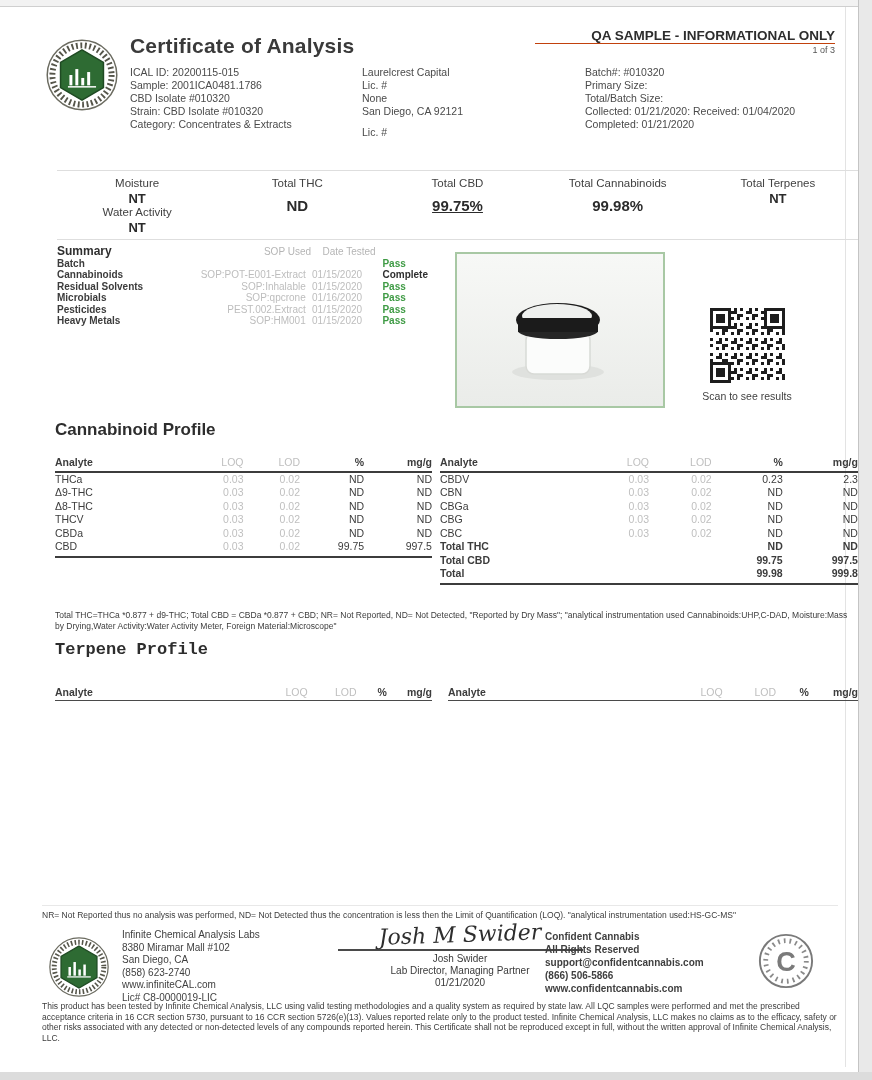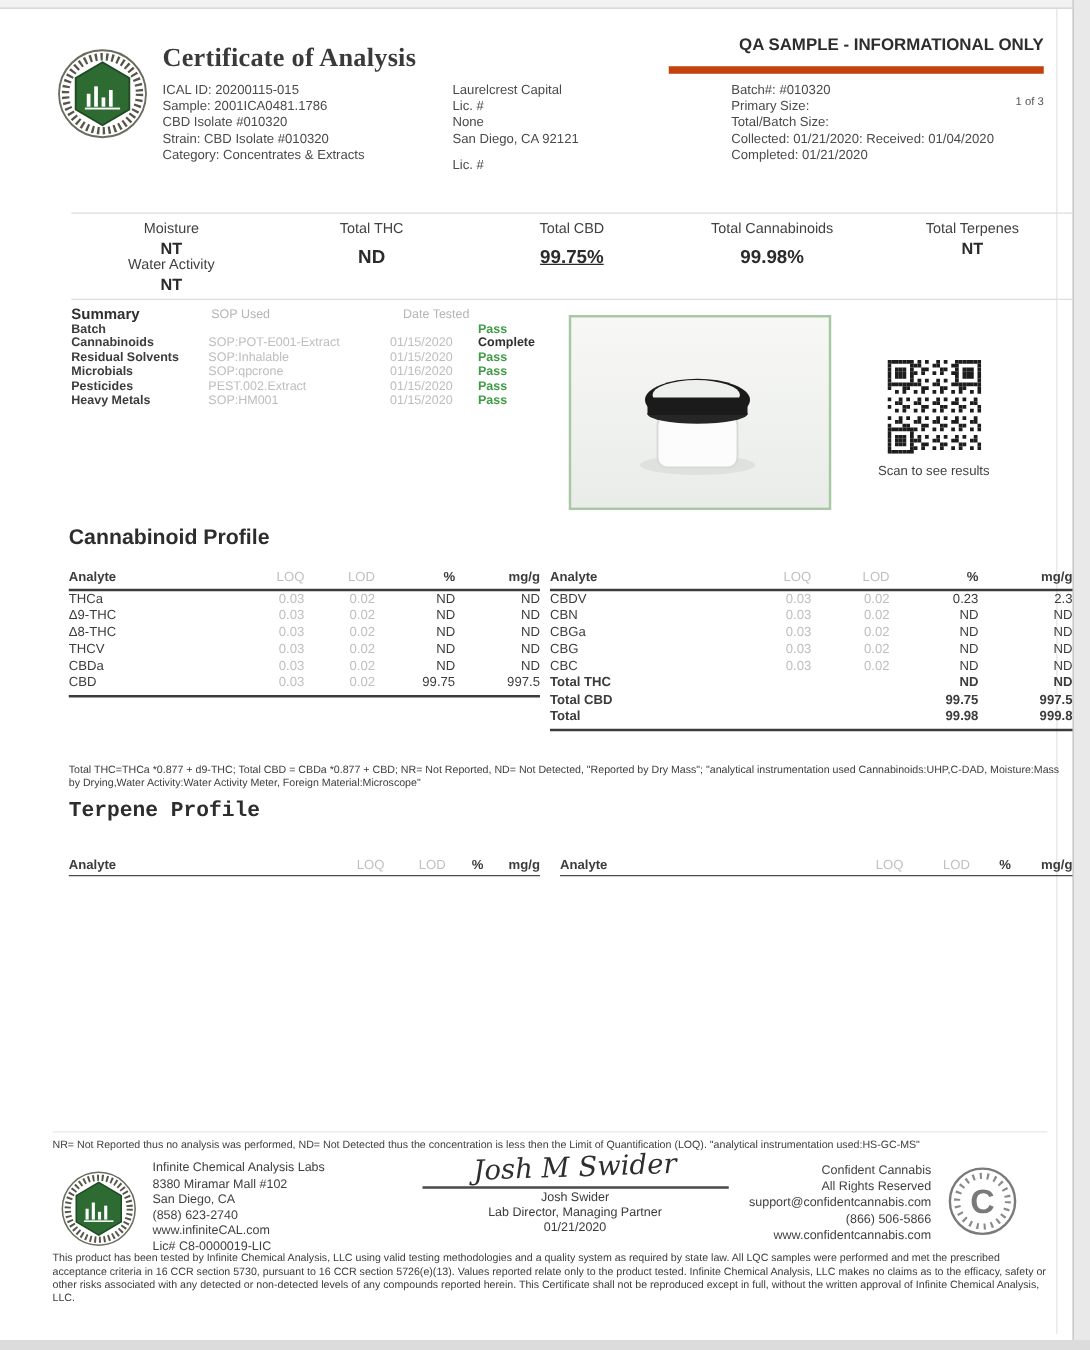--- a/index.html
+++ b/index.html
@@ -5,47 +5,47 @@
   html,body{margin:0;padding:0;background:#ffffff;}
   .page{position:relative;width:872px;height:1080px;background:#ffffff;overflow:hidden;
         font-family:"Liberation Sans",sans-serif;color:#3f3f3f;}
   .abs{position:absolute;}
   
   .edge-top{left:0;top:0;width:872px;height:6px;background:#f2f2f2;border-bottom:1px solid #cfcfcf;}
   .edge-right{right:0;top:0;width:13px;height:1080px;background:#e9e9e9;border-left:1px solid #c4c4c4;}
   .edge-right-inner{left:845px;top:7px;width:1px;height:1060px;background:#e3e3e3;}
   .edge-bottom{left:0;bottom:0;width:872px;height:8px;background:#dcdcdc;}
 
-  .title{font-size:21px;font-weight:700;color:#3a3a3a;letter-spacing:.2px;font-family:Liberation Serif, serif;}
+  .title{font-size:21px;font-weight:700;color:#3a3a3a;letter-spacing:.2px;}
   .infoblock{font-size:10.5px;line-height:13px;color:#4a4a4a;}
   .qa-banner{font-size:13.5px;font-weight:800;color:#2d2d2d;text-align:right;
-             border-bottom:6px solid #c2410c;padding-bottom:10px;}
-  .page-num{font-size:9px;color:#555;text-align:right;margin-top:17px;}
+             border-bottom:1px solid #c2410c;padding-bottom:0;}
+  .page-num{font-size:9px;color:#555;text-align:right;margin-top:1px;}
 
   .summary-band{left:57px;top:170px;width:801px;height:68px;border-top:1px solid #dedede;
                 border-bottom:1px solid #dedede;display:flex;}
   .sum-col{flex:1;text-align:center;padding-top:6px;}
   .sum-label{font-size:11.5px;color:#414141;}
   .sum-value{font-size:15px;font-weight:700;color:#2b2b2b;margin-top:2px;}
   .sum-value.small{font-size:13px;}
 
   .stable{left:57px;top:246px;width:392px;font-size:10px;}
   .srow{display:flex;line-height:11.5px;}
   .s-name{width:112px;font-weight:700;color:#3c3c3c;}
-  .s-sop{width:142px;color:#bdbdbd;}
+  .s-sop{width:142px;text-align:right;color:#bdbdbd;}
   .s-date{width:64px;text-align:center;color:#bdbdbd;}
   .s-status{width:68px;padding-left:14px;font-weight:700;}
   .st-green{color:#3f9b45;}
   .st-dark{color:#2f2f2f;}
   .s-head-name{width:112px;font-weight:700;font-size:12px;color:#2f2f2f;}
   .s-head{color:#b5b5b5;font-size:10px;}
 
   .photo-box{left:455px;top:252px;width:206px;height:152px;border:2px solid #a8c8a4;
              background:linear-gradient(#f7f8f6,#eaece9);}
-  .qr-wrap{left:667px;top:288px;width:160px;text-align:center;}
+  .qr-wrap{left:667px;top:308px;width:160px;text-align:center;}
   .qr-caption{font-size:10.5px;color:#3f3f3f;margin-top:3px;}
 
   .section-title{font-size:17px;font-weight:700;color:#2d2d2d;}
 
   .ctable{font-size:10.5px;}
   .crow{display:flex;line-height:13.5px;align-items:baseline;}
   .chead{border-bottom:2px solid #3c3c3c;padding-bottom:1px;font-weight:700;}
   .chead .gray{font-weight:400;}
   .col-a{width:32%;color:#3c3c3c;}
   .col-l{width:18%;text-align:right;}
@@ -65,21 +65,21 @@
   .t-m{width:12%;text-align:right;color:#3c3c3c;}
 
   .tiny{font-size:8.5px;line-height:10.5px;color:#3c3c3c;}
   .nr-line{border-top:1px solid #e8e8e8;padding-top:4px;}
 
   .foot-lab{font-size:10px;line-height:12.5px;color:#3f3f3f;}
   .sig-script{font-family:"DejaVu Serif",serif;font-style:italic;font-size:22px;color:#2e2e2e;
               transform:rotate(-2deg);text-align:center;}
   .sig-line{width:245px;height:2px;background:#4a4a4a;margin:2px auto 2px auto;}
   .sig-meta{font-size:10px;line-height:12px;text-align:center;color:#3a3a3a;}
-  .cc-block{font-size:10px;line-height:13px;text-align:right;color:#3f3f3f;}
+  .cc-block{font-size:10px;line-height:13px;text-align:left;color:#3f3f3f;font-weight:bold;}
 </style>
 </head>
 <body>
 
 <div class="page">
 
   <div class="abs edge-top"></div>
   <div class="abs edge-right-inner"></div>
   <div class="abs edge-right"></div>
   <div class="abs edge-bottom"></div>

